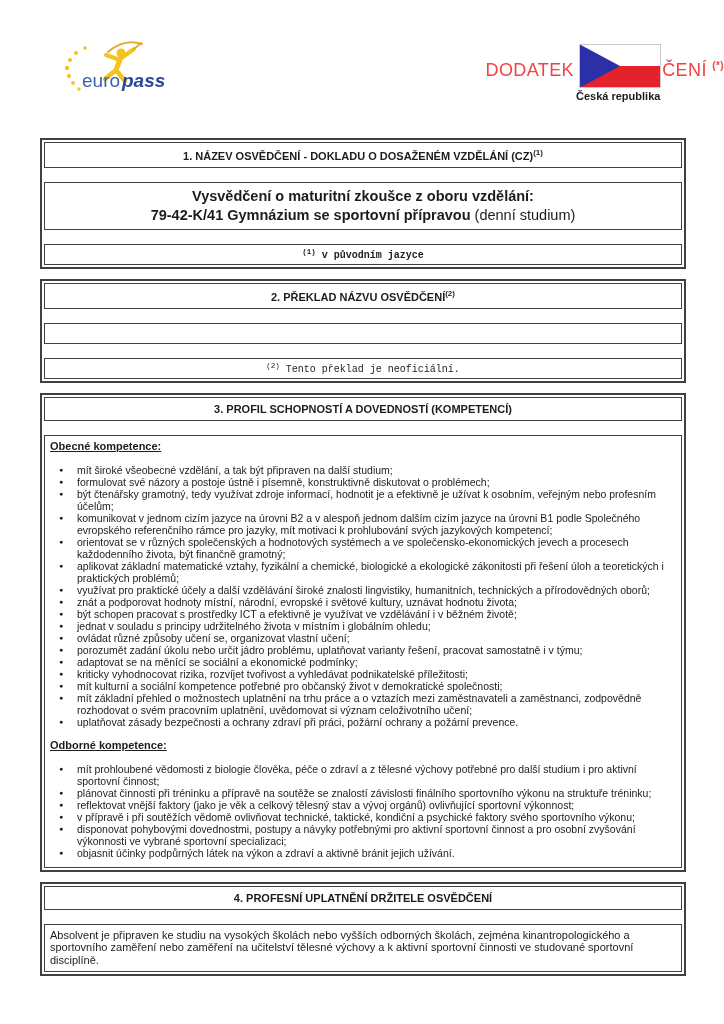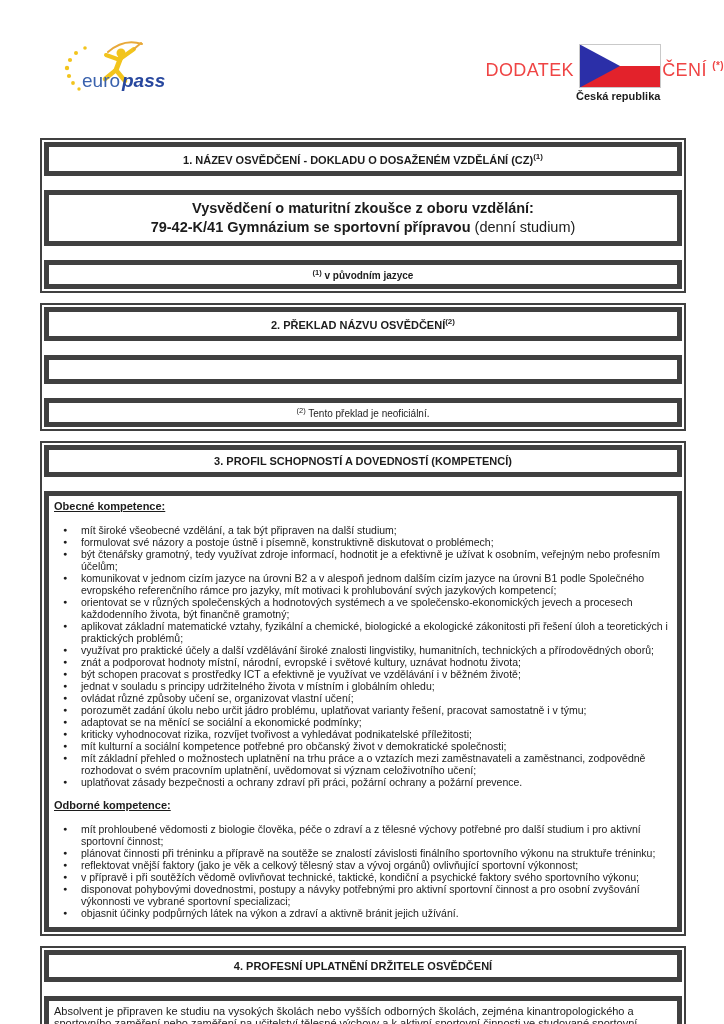--- a/index.html
+++ b/index.html
@@ -26,35 +26,35 @@
   .flag { width: 82px; height: 44px; display: block; margin: 0 auto; }
   .flag-cap { font-size: 11px; font-weight: bold; margin-top: 2px; white-space: nowrap; }
 
   
   .box {
     margin: 0 38px 10px 40px;
     border: 2px solid #404040;
     padding: 2px;
     background: #fff;
   }
-  .cell { border: 5px solid #404040; padding: 3px 6px; }
+  .cell { border: 1px solid #404040; padding: 3px 6px; }
   .cell + .cell { margin-top: 14px; }
 
   .sec-head {
     text-align: center; font-weight: bold; font-size: 11px;
     padding: 5px 6px;
   }
   .sec-head sup { font-size: 8px; }
 
   .cert-title { text-align: center; padding: 4px 6px; }
   .cert-title .l1 { font-size: 14.5px; font-weight: bold; line-height: 19px; }
   .cert-title .l2 { font-size: 14.5px; line-height: 19px; }
   .cert-title .l2 .b { font-weight: bold; }
 
-  .footnote { text-align: center; font-size: 10px; padding: 3px 18px; }
+  .footnote { text-align: center; font-size: 10px; padding: 3px 18px; font-family: Liberation Mono, monospace; }
   .footnote.bold { font-weight: bold; }
   .footnote sup { font-size: 7.5px; }
 
   .empty-row { min-height: 13px; }
 
   .content {
     font-size: 10.5px; line-height: 12px;
     padding: 4px 8px 6px 5px;
   }
   .subhead { font-weight: bold; font-size: 11px; line-height: 13px; text-decoration: underline; }

